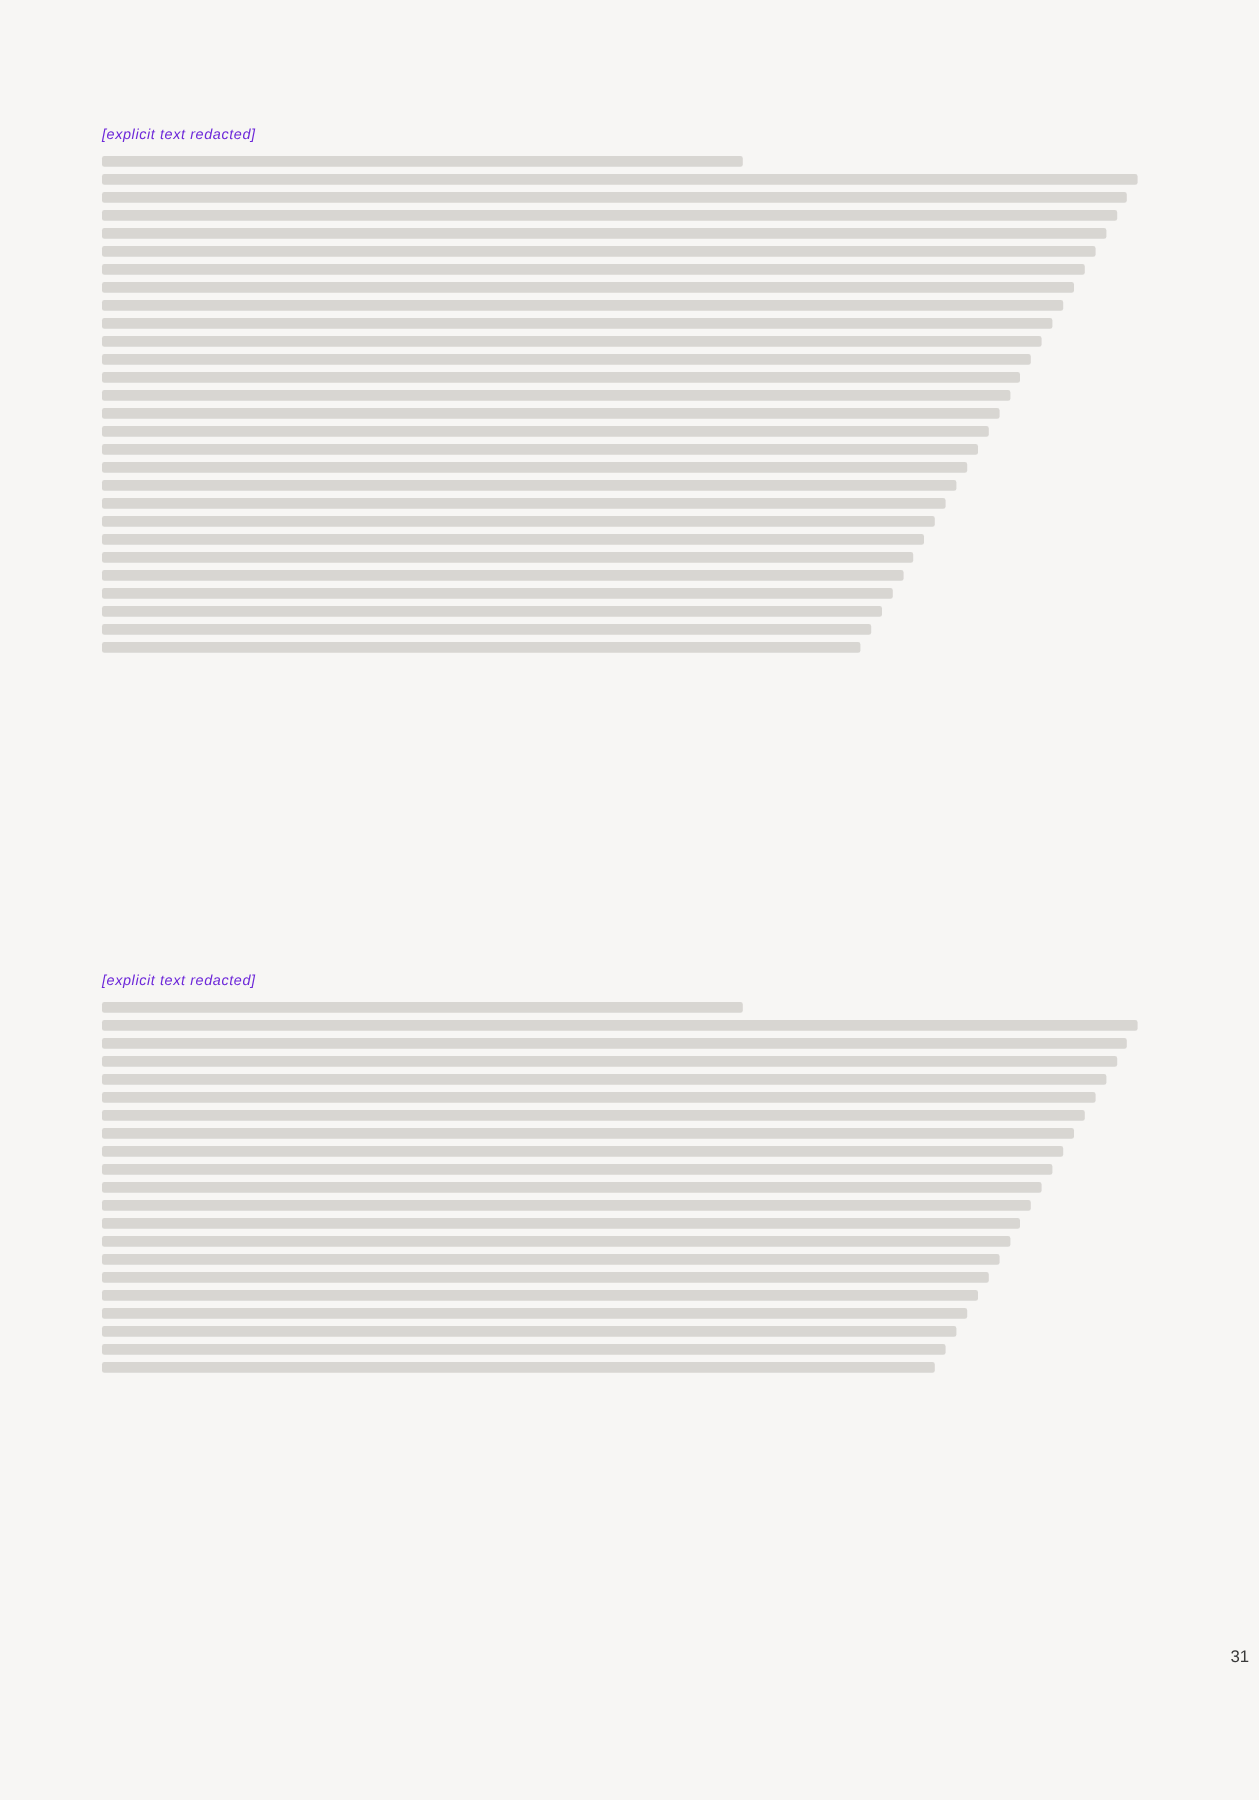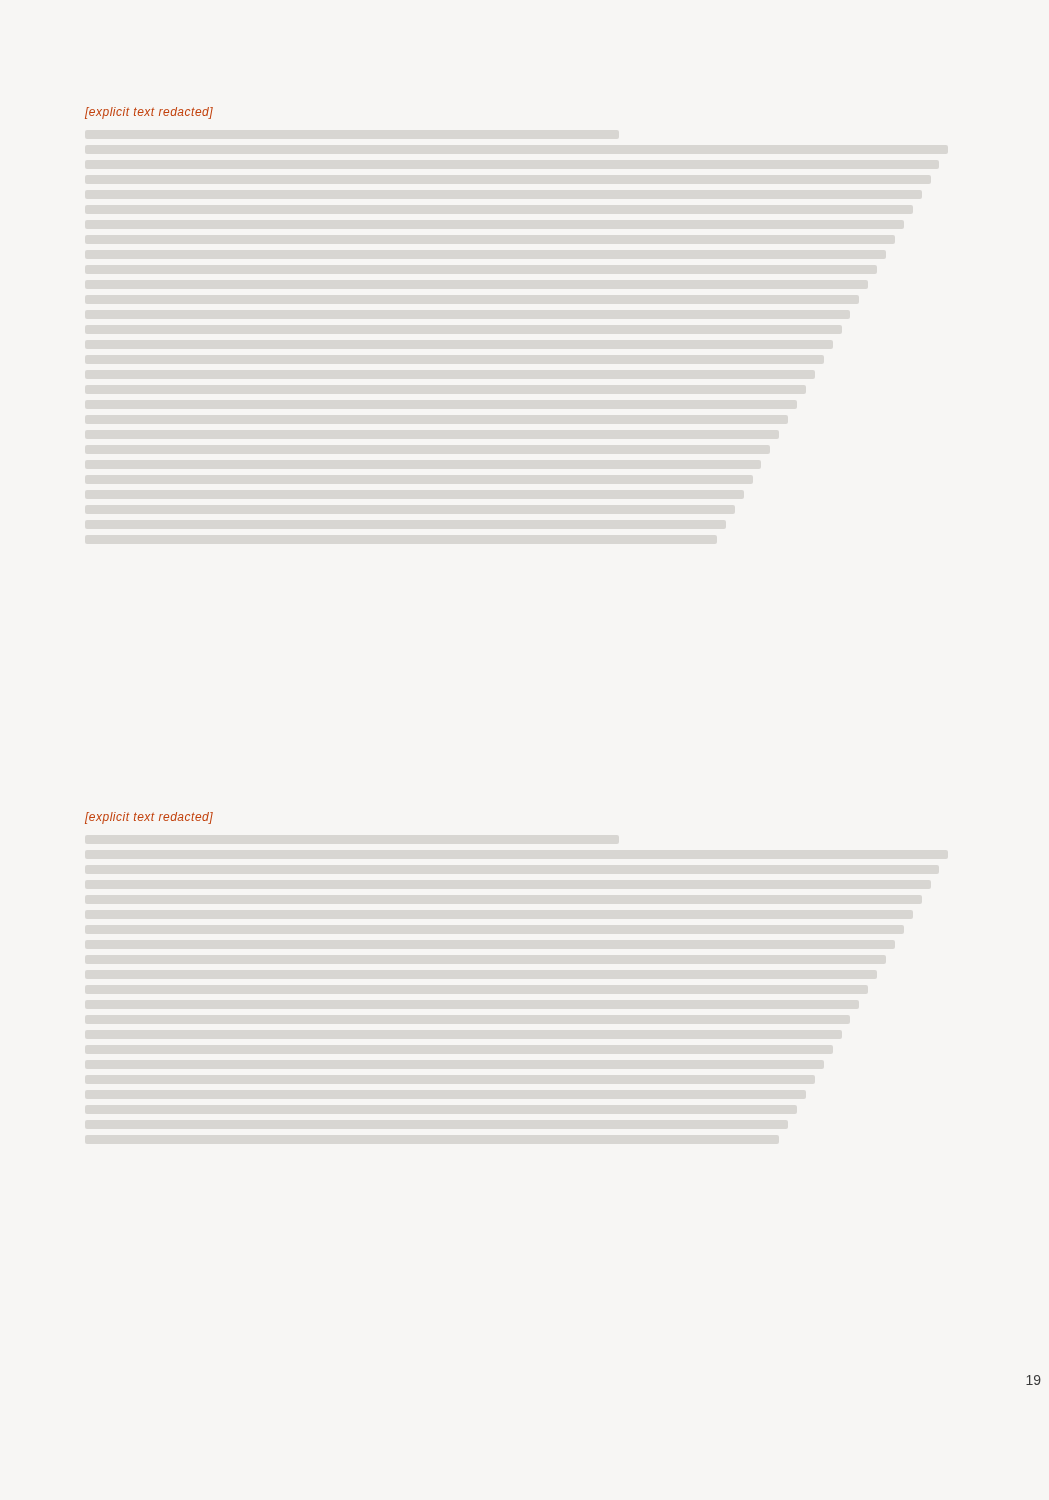--- a/index.html
+++ b/index.html
@@ -24,21 +24,21 @@
   .block-lower { top: 800px; }
   .redacted-line {
     height: 9px;
     margin-bottom: 6px;
     background: #d8d6d2;
     border-radius: 2px;
   }
   .redacted-note {
     margin: 10px 0;
     font-style: italic;
-    color: #c2410c;
+    color: #6d28d9;
     font-size: 12px;
   }
   .page-number {
     position: absolute;
     right: 8px;
     bottom: 112px;
     font-size: 14px;
     color: #3a3a3a;
   }
 </style>
@@ -101,15 +101,15 @@
         <div class="redacted-line" style="width: 84%;"></div>
         <div class="redacted-line" style="width: 83%;"></div>
         <div class="redacted-line" style="width: 82%;"></div>
         <div class="redacted-line" style="width: 81%;"></div>
         <div class="redacted-line" style="width: 80%;"></div>
         <div class="redacted-line" style="width: 79%;"></div>
         <div class="redacted-line" style="width: 78%;"></div>
       </div>
   </div>
 
-  <div class="page-number">19</div>
+  <div class="page-number">31</div>
 
 </div>
 
 </body></html>

